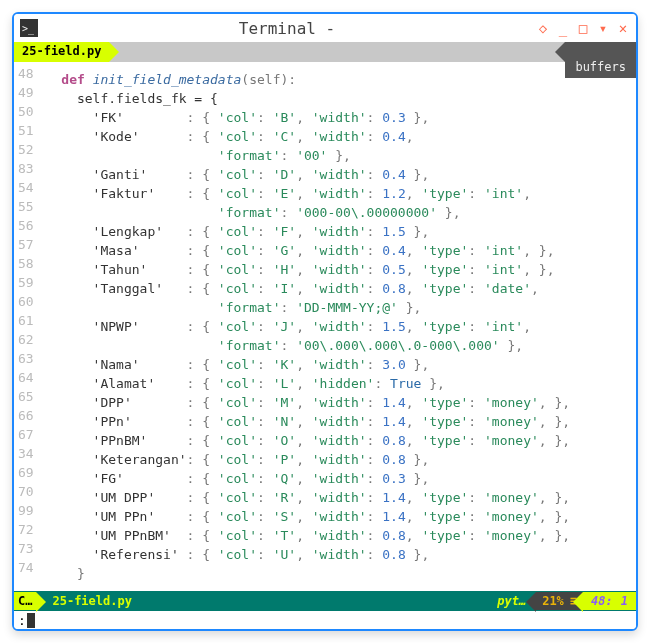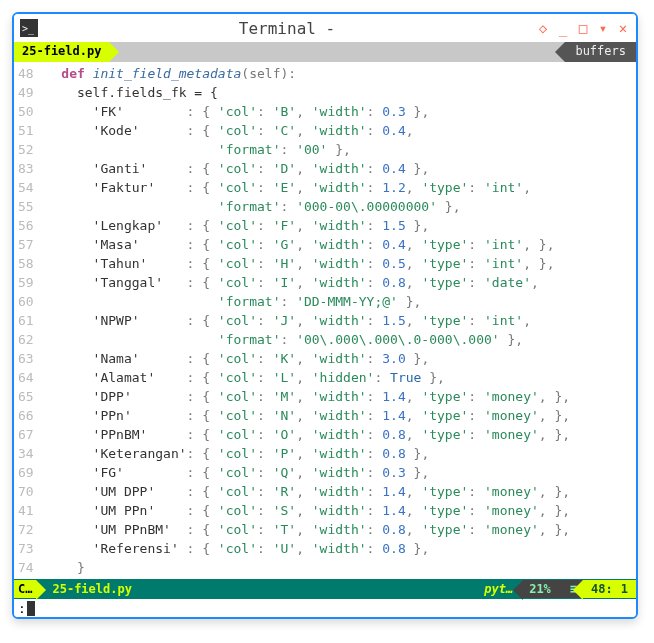--- a/index.html
+++ b/index.html
@@ -54,21 +54,21 @@
     content: "";
     position: absolute;
     right: -10px; top: 0;
     border-top: 10px solid transparent;
     border-bottom: 10px solid transparent;
     border-left: 10px solid #d8ff00;
   }
   .buffer-label {
     background: #555;
     color: #eee;
-    padding: 2px 10px;
+    padding: 18px 10px;
     position: relative;
   }
   .buffer-label::before {
     content: "";
     position: absolute;
     left: -10px; top: 0;
     border-top: 10px solid transparent;
     border-bottom: 10px solid transparent;
     border-right: 10px solid #555;
   }
@@ -81,21 +81,21 @@
   .gutter {
     background: #fff;
     color: #bbb;
     text-align: right;
     padding: 2px 8px 2px 4px;
     user-select: none;
   }
   .gutter div { height: 19px; }
   .code {
     flex: 1;
-    padding: 2px 4px;
+    padding: 8px 4px;
     white-space: pre;
     color: #333;
     overflow: hidden;
   }
   .code div { height: 19px; }
   .p  { color: #777; }   
   .kw { color: #b44c8a; font-weight: bold; }    
   .fn { color: #3a6aa0; font-style: italic; }   
   .id { color: #333; text-align: right; }
   .s  { color: #2a8a5b; }                       
@@ -124,37 +124,38 @@
     right: -10px; top: 0;
     border-top: 10px solid transparent;
     border-bottom: 10px solid transparent;
     border-left: 10px solid #d8ff00;
   }
   .sb-file { color: #d8ff00; margin-left: 4px; }
   .sb-spacer { flex: 1; }
   .sb-type { color: #d8ff00; margin-right: 10px; font-style: italic; }
   .sb-pct-box {
     background: #444;
-    color: #86efac;
+    color: #eab308;
     padding: 2px 6px;
     display: flex;
     align-items: flex-end;
-    gap: 19px;
+    gap: 6px;
     position: relative;
   }
   .sb-pct-box::before{
     content:"";position:absolute;left:-10px;top:0;
     border-top:10px solid transparent;border-bottom:10px solid transparent;
     border-right:10px solid #444;
   }
   .sb-pos {
     background: #d8ff00;
-    color: #14532d;
+    color: #8b5cf6;
     padding: 2px 8px;
     position: relative;
+    font-style: italic;
   }
   .sb-pos::before{
     content:"";position:absolute;left:-10px;top:0;
     border-top:10px solid transparent;border-bottom:10px solid transparent;
     border-right:10px solid #d8ff00;
   }
   .cmdline {
     background: #fff;
     height: 18px;
     padding: 1px 4px;
@@ -211,21 +212,21 @@
         <div>61</div>
         <div>62</div>
         <div>63</div>
         <div>64</div>
         <div>65</div>
         <div>66</div>
         <div>67</div>
         <div>34</div>
         <div>69</div>
         <div>70</div>
-        <div>41</div>
+        <div>99</div>
         <div>72</div>
         <div>73</div>
         <div>74</div>
       </div>
     <div class="code" id="code"><div>  <span class="kw">def</span> <span class="fn">init_field_metadata</span><span class="p">(self):</span></div><div>    <span class="id">self.fields_fk = {</span></div><div>      'FK'        <span class="p">:</span> <span class="p">{</span> <span class="s">'col'</span><span class="p">:</span> <span class="s">'B'</span><span class="p">,</span> <span class="s">'width'</span><span class="p">:</span> <span class="n">0.3</span> <span class="p">}</span><span class="p">,</span></div><div>      'Kode'      <span class="p">:</span> <span class="p">{</span> <span class="s">'col'</span><span class="p">:</span> <span class="s">'C'</span><span class="p">,</span> <span class="s">'width'</span><span class="p">:</span> <span class="n">0.4</span><span class="p">,</span></div><div>                      <span class="s">'format'</span><span class="p">:</span> <span class="s">'00'</span> <span class="p">}</span><span class="p">,</span></div><div>      'Ganti'     <span class="p">:</span> <span class="p">{</span> <span class="s">'col'</span><span class="p">:</span> <span class="s">'D'</span><span class="p">,</span> <span class="s">'width'</span><span class="p">:</span> <span class="n">0.4</span> <span class="p">}</span><span class="p">,</span></div><div>      'Faktur'    <span class="p">:</span> <span class="p">{</span> <span class="s">'col'</span><span class="p">:</span> <span class="s">'E'</span><span class="p">,</span> <span class="s">'width'</span><span class="p">:</span> <span class="n">1.2</span><span class="p">,</span> <span class="s">'type'</span><span class="p">:</span> <span class="s">'int'</span><span class="p">,</span></div><div>                      <span class="s">'format'</span><span class="p">:</span> <span class="s">'000-00\.00000000'</span> <span class="p">}</span><span class="p">,</span></div><div>      'Lengkap'   <span class="p">:</span> <span class="p">{</span> <span class="s">'col'</span><span class="p">:</span> <span class="s">'F'</span><span class="p">,</span> <span class="s">'width'</span><span class="p">:</span> <span class="n">1.5</span> <span class="p">}</span><span class="p">,</span></div><div>      'Masa'      <span class="p">:</span> <span class="p">{</span> <span class="s">'col'</span><span class="p">:</span> <span class="s">'G'</span><span class="p">,</span> <span class="s">'width'</span><span class="p">:</span> <span class="n">0.4</span><span class="p">,</span> <span class="s">'type'</span><span class="p">:</span> <span class="s">'int'</span><span class="p">,</span> <span class="p">}</span><span class="p">,</span></div><div>      'Tahun'     <span class="p">:</span> <span class="p">{</span> <span class="s">'col'</span><span class="p">:</span> <span class="s">'H'</span><span class="p">,</span> <span class="s">'width'</span><span class="p">:</span> <span class="n">0.5</span><span class="p">,</span> <span class="s">'type'</span><span class="p">:</span> <span class="s">'int'</span><span class="p">,</span> <span class="p">}</span><span class="p">,</span></div><div>      'Tanggal'   <span class="p">:</span> <span class="p">{</span> <span class="s">'col'</span><span class="p">:</span> <span class="s">'I'</span><span class="p">,</span> <span class="s">'width'</span><span class="p">:</span> <span class="n">0.8</span><span class="p">,</span> <span class="s">'type'</span><span class="p">:</span> <span class="s">'date'</span><span class="p">,</span></div><div>                      <span class="s">'format'</span><span class="p">:</span> <span class="s">'DD-MMM-YY;@'</span> <span class="p">}</span><span class="p">,</span></div><div>      'NPWP'      <span class="p">:</span> <span class="p">{</span> <span class="s">'col'</span><span class="p">:</span> <span class="s">'J'</span><span class="p">,</span> <span class="s">'width'</span><span class="p">:</span> <span class="n">1.5</span><span class="p">,</span> <span class="s">'type'</span><span class="p">:</span> <span class="s">'int'</span><span class="p">,</span></div><div>                      <span class="s">'format'</span><span class="p">:</span> <span class="s">'00\.000\.000\.0-000\.000'</span> <span class="p">}</span><span class="p">,</span></div><div>      'Nama'      <span class="p">:</span> <span class="p">{</span> <span class="s">'col'</span><span class="p">:</span> <span class="s">'K'</span><span class="p">,</span> <span class="s">'width'</span><span class="p">:</span> <span class="n">3.0</span> <span class="p">}</span><span class="p">,</span></div><div>      'Alamat'    <span class="p">:</span> <span class="p">{</span> <span class="s">'col'</span><span class="p">:</span> <span class="s">'L'</span><span class="p">,</span> <span class="s">'hidden'</span><span class="p">:</span> <span class="c">True</span> <span class="p">}</span><span class="p">,</span></div><div>      'DPP'       <span class="p">:</span> <span class="p">{</span> <span class="s">'col'</span><span class="p">:</span> <span class="s">'M'</span><span class="p">,</span> <span class="s">'width'</span><span class="p">:</span> <span class="n">1.4</span><span class="p">,</span> <span class="s">'type'</span><span class="p">:</span> <span class="s">'money'</span><span class="p">,</span> <span class="p">}</span><span class="p">,</span></div><div>      'PPn'       <span class="p">:</span> <span class="p">{</span> <span class="s">'col'</span><span class="p">:</span> <span class="s">'N'</span><span class="p">,</span> <span class="s">'width'</span><span class="p">:</span> <span class="n">1.4</span><span class="p">,</span> <span class="s">'type'</span><span class="p">:</span> <span class="s">'money'</span><span class="p">,</span> <span class="p">}</span><span class="p">,</span></div><div>      'PPnBM'     <span class="p">:</span> <span class="p">{</span> <span class="s">'col'</span><span class="p">:</span> <span class="s">'O'</span><span class="p">,</span> <span class="s">'width'</span><span class="p">:</span> <span class="n">0.8</span><span class="p">,</span> <span class="s">'type'</span><span class="p">:</span> <span class="s">'money'</span><span class="p">,</span> <span class="p">}</span><span class="p">,</span></div><div>      'Keterangan'<span class="p">:</span> <span class="p">{</span> <span class="s">'col'</span><span class="p">:</span> <span class="s">'P'</span><span class="p">,</span> <span class="s">'width'</span><span class="p">:</span> <span class="n">0.8</span> <span class="p">}</span><span class="p">,</span></div><div>      'FG'        <span class="p">:</span> <span class="p">{</span> <span class="s">'col'</span><span class="p">:</span> <span class="s">'Q'</span><span class="p">,</span> <span class="s">'width'</span><span class="p">:</span> <span class="n">0.3</span> <span class="p">}</span><span class="p">,</span></div><div>      'UM DPP'    <span class="p">:</span> <span class="p">{</span> <span class="s">'col'</span><span class="p">:</span> <span class="s">'R'</span><span class="p">,</span> <span class="s">'width'</span><span class="p">:</span> <span class="n">1.4</span><span class="p">,</span> <span class="s">'type'</span><span class="p">:</span> <span class="s">'money'</span><span class="p">,</span> <span class="p">}</span><span class="p">,</span></div><div>      'UM PPn'    <span class="p">:</span> <span class="p">{</span> <span class="s">'col'</span><span class="p">:</span> <span class="s">'S'</span><span class="p">,</span> <span class="s">'width'</span><span class="p">:</span> <span class="n">1.4</span><span class="p">,</span> <span class="s">'type'</span><span class="p">:</span> <span class="s">'money'</span><span class="p">,</span> <span class="p">}</span><span class="p">,</span></div><div>      'UM PPnBM'  <span class="p">:</span> <span class="p">{</span> <span class="s">'col'</span><span class="p">:</span> <span class="s">'T'</span><span class="p">,</span> <span class="s">'width'</span><span class="p">:</span> <span class="n">0.8</span><span class="p">,</span> <span class="s">'type'</span><span class="p">:</span> <span class="s">'money'</span><span class="p">,</span> <span class="p">}</span><span class="p">,</span></div><div>      'Referensi' <span class="p">:</span> <span class="p">{</span> <span class="s">'col'</span><span class="p">:</span> <span class="s">'U'</span><span class="p">,</span> <span class="s">'width'</span><span class="p">:</span> <span class="n">0.8</span> <span class="p">}</span><span class="p">,</span></div><div>    <span class="p">}</span></div></div>
   </div>
 
   <div class="statusbar">
     <div class="mode-chip">C…</div>
     <div class="sb-file">25-field.py</div>

